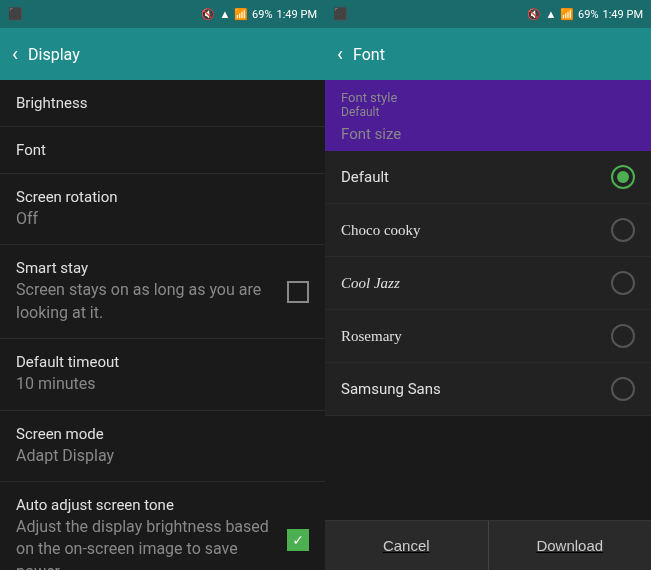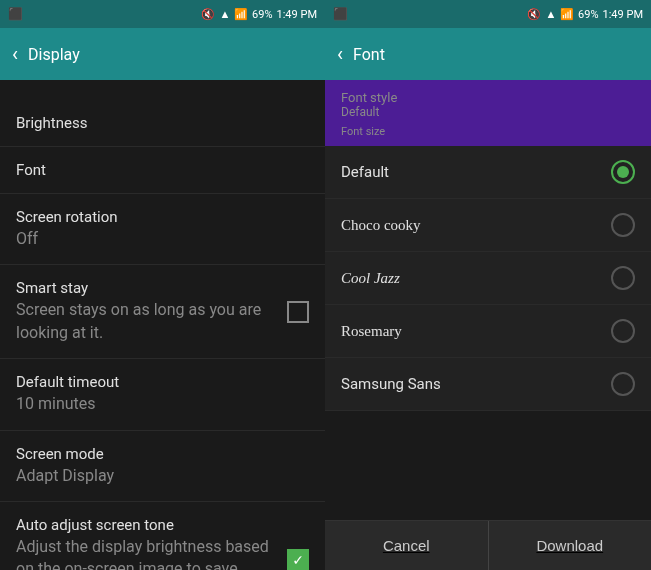--- a/index.html
+++ b/index.html
@@ -63,21 +63,20 @@
     .toolbar-title {
       color: #fff;
       font-size: 16px;
       font-weight: 400;
     }
 
     .settings-list {
       flex: 1;
       overflow-y: auto;
       background: #1a1a1a;
-      margin-top: 20px;
     }
 
     .settings-item {
       padding: 14px 16px;
       border-bottom: 1px solid #2a2a2a;
       display: flex;
       align-items: center;
       justify-content: space-between;
       cursor: pointer;
     }
@@ -134,21 +133,21 @@
     .font-settings-label {
       color: #888;
       font-size: 13px;
     }
     .font-settings-value {
       color: #888;
       font-size: 12px;
     }
     .font-size-label {
       color: #888;
-      font-size: 11px;
+      font-size: 15px;
       margin-top: 6px;
     }
 
     
     .select-font-dialog {
       flex: 1;
       display: flex;
       flex-direction: column;
       background: #1a1a1a;
     }

